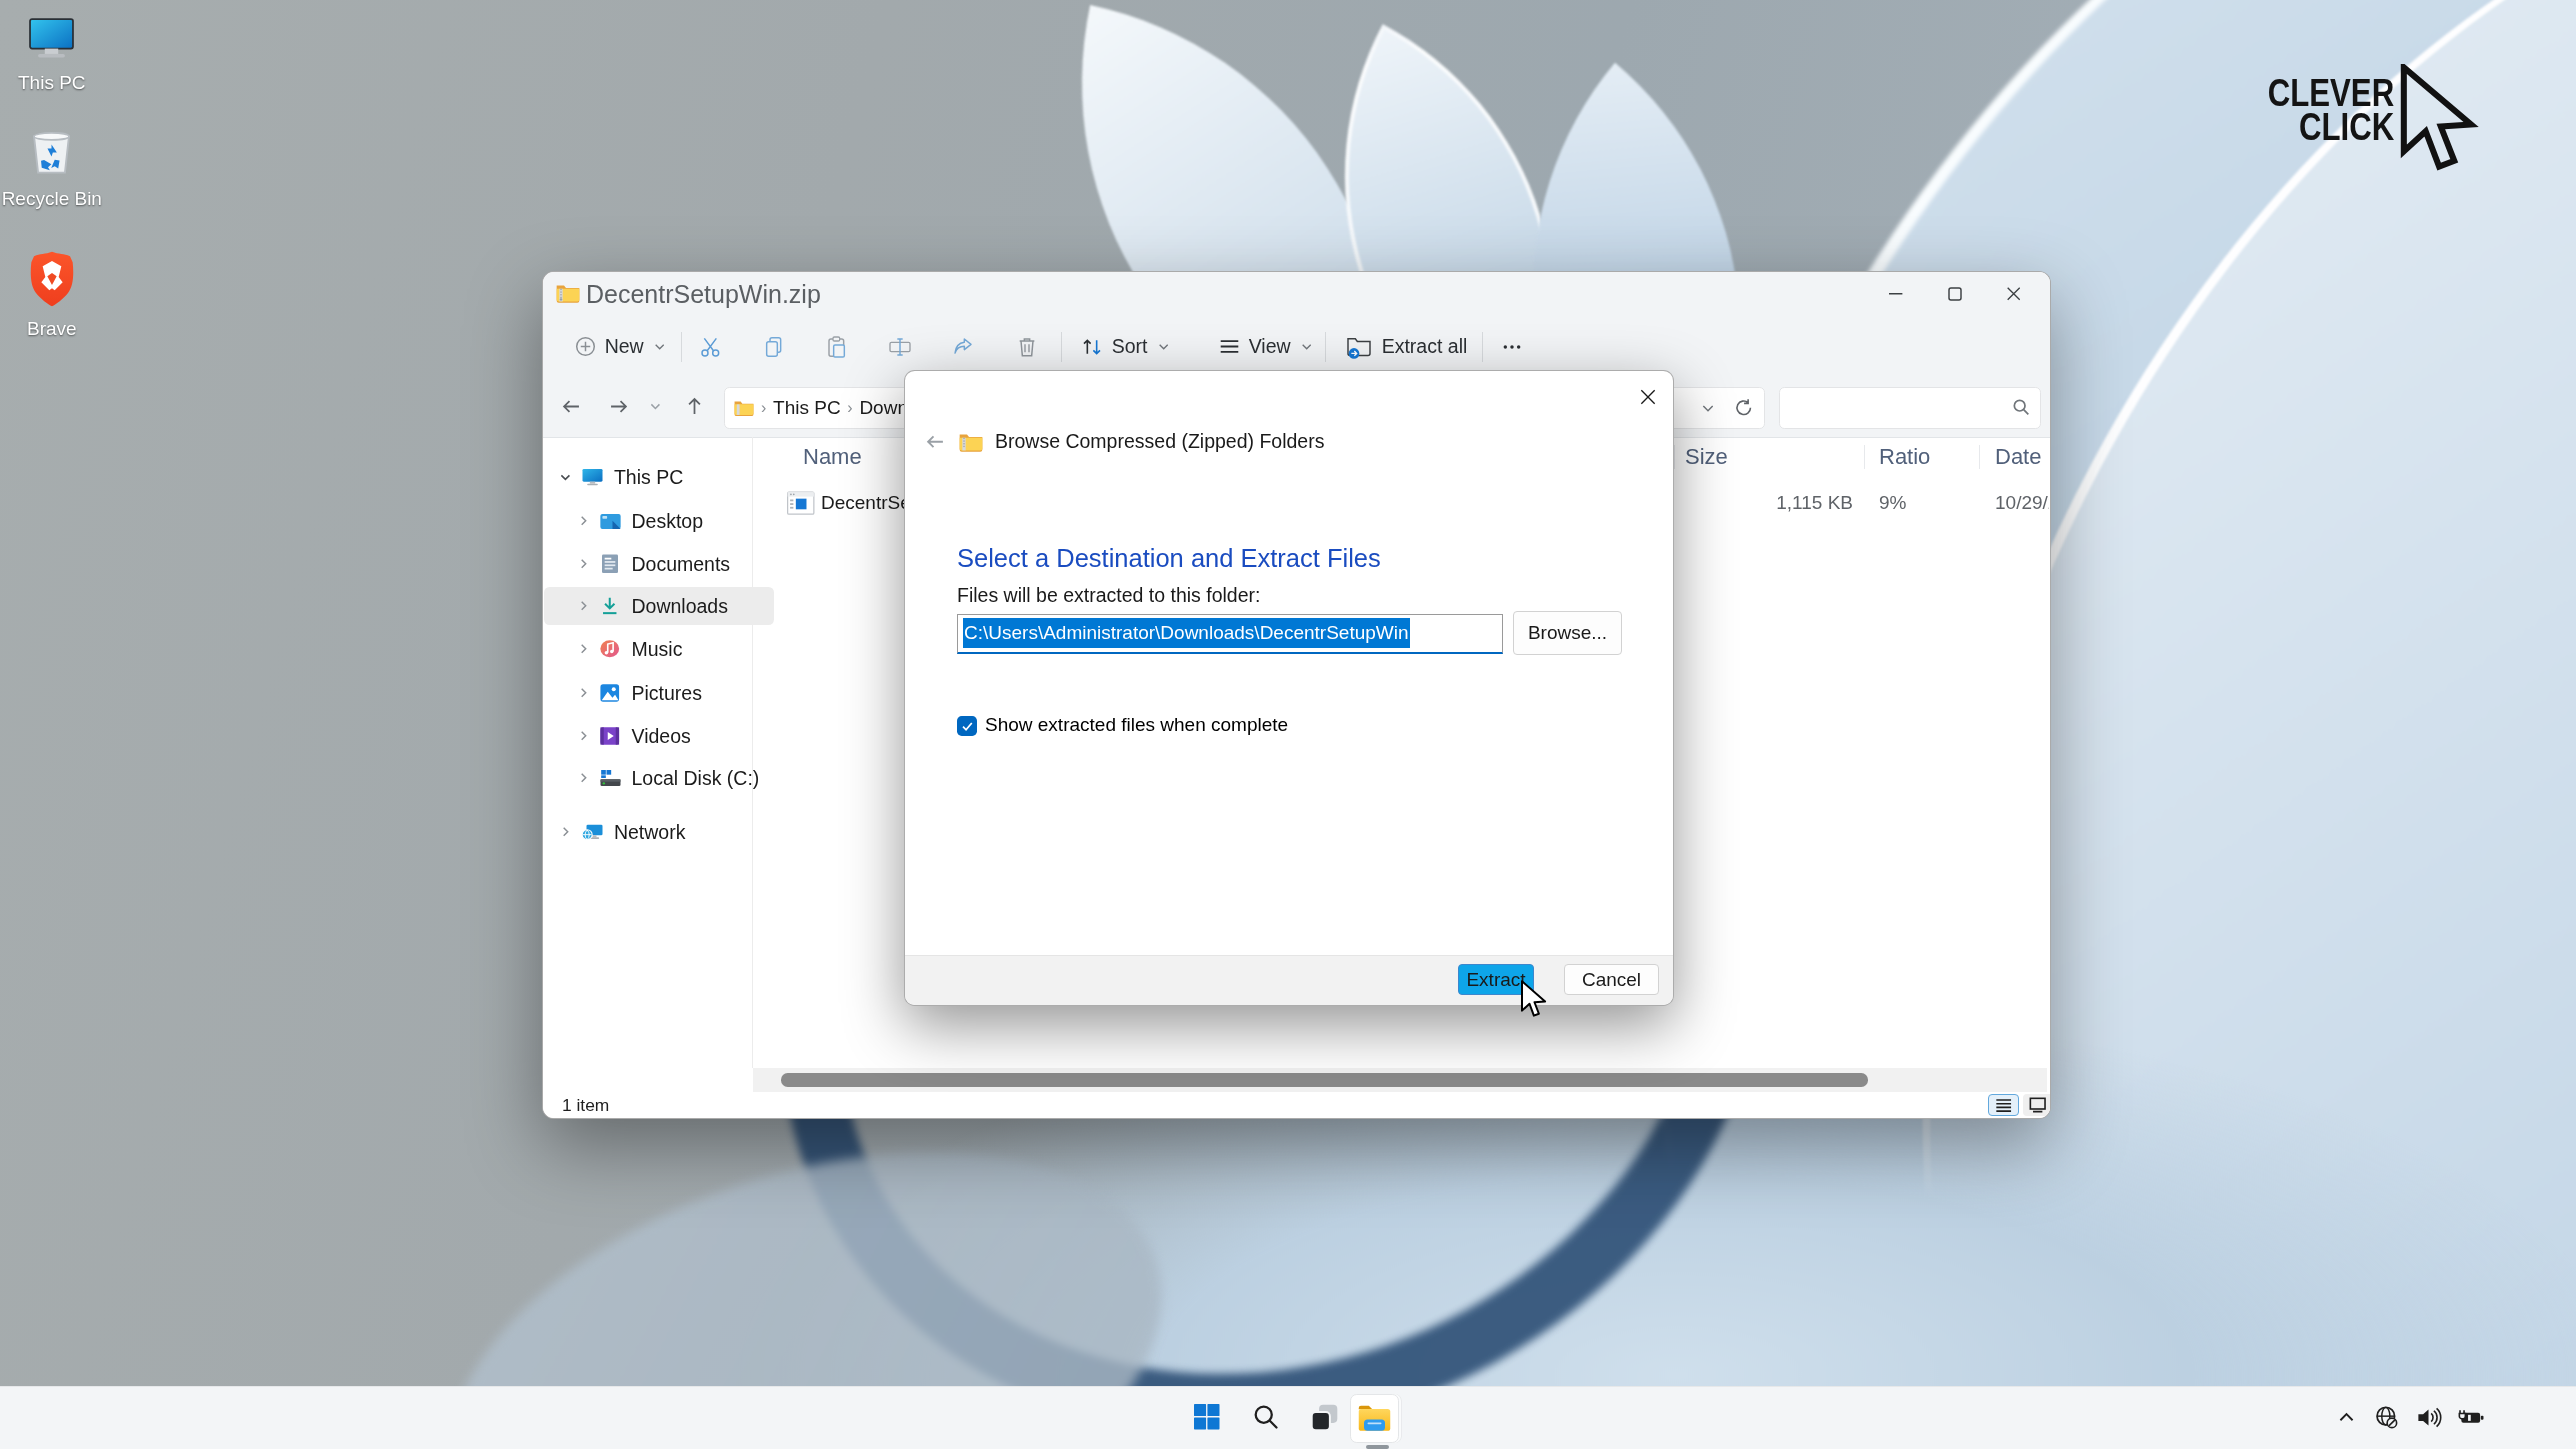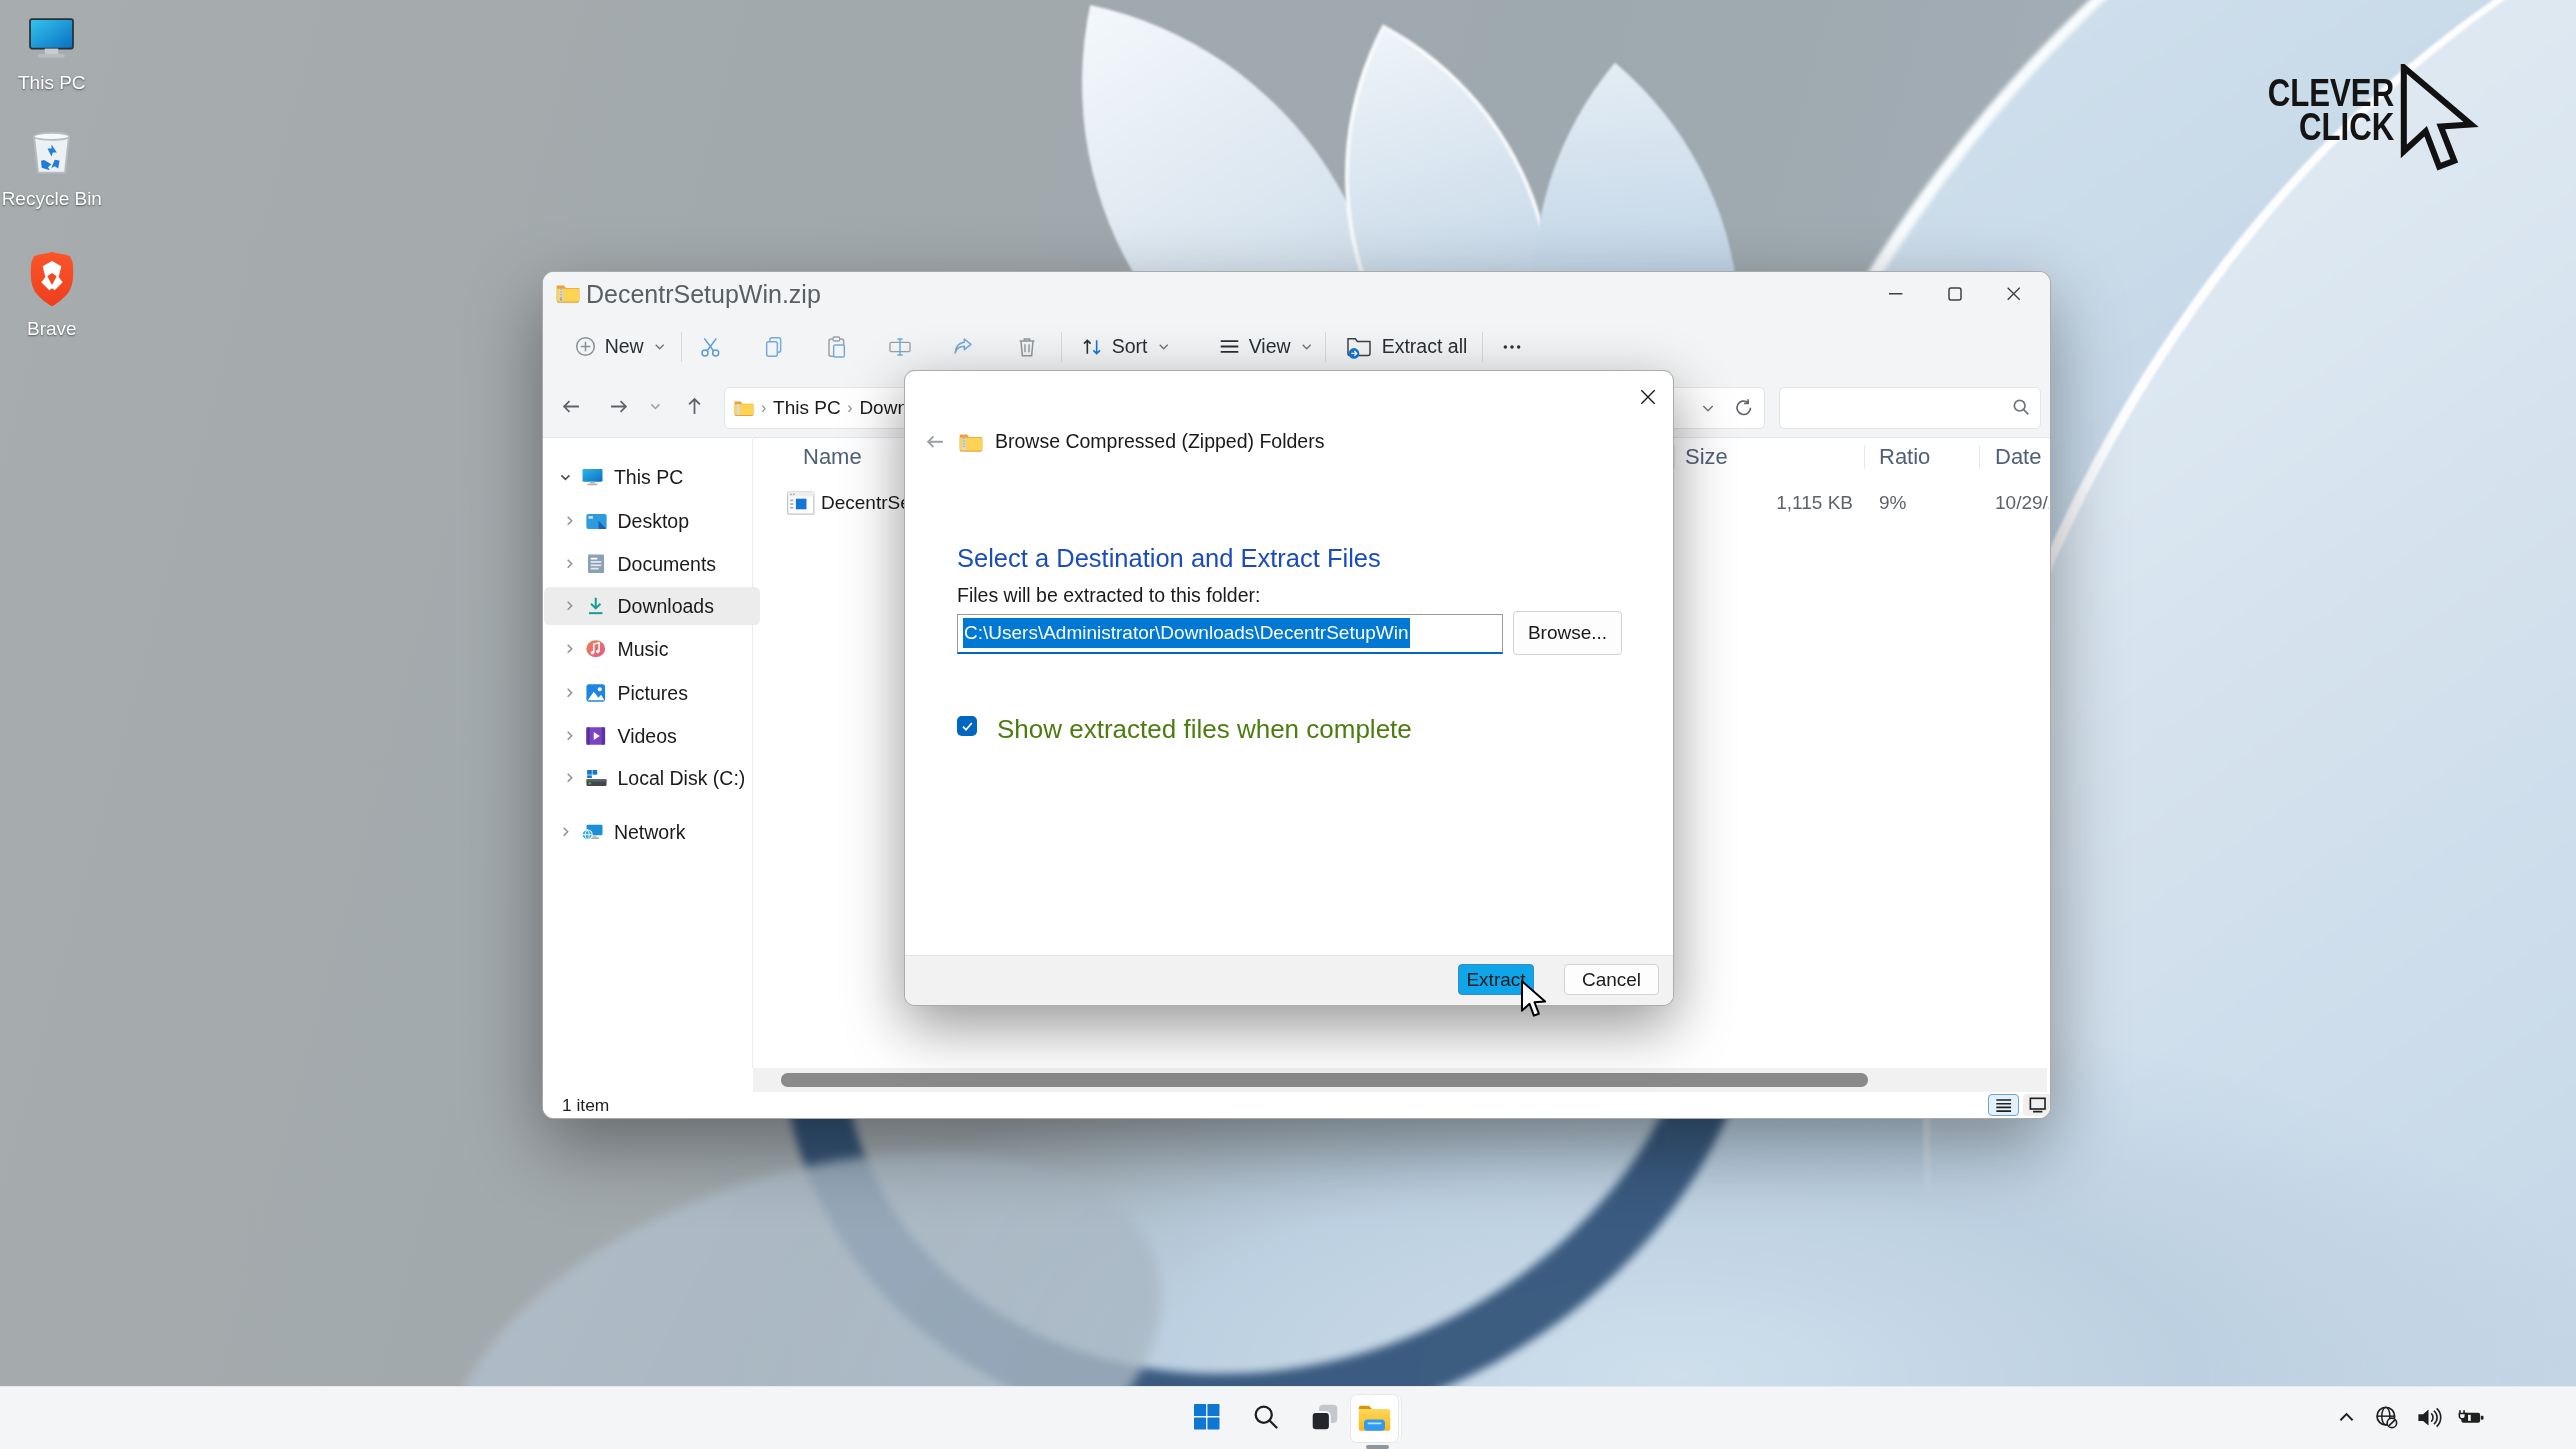--- a/index.html
+++ b/index.html
@@ -65,21 +65,21 @@
     border:0.7px solid #e3e4e6;border-radius:5.4px;box-sizing:border-box;}
   .searchbox input{position:absolute;left:8px;top:2.7px;width:215px;height:32px;border:none;outline:none;
     font-size:17.4px;font-family:"Liberation Sans",sans-serif;background:transparent;}
   .searchbox .mag{position:absolute;right:9.4px;top:9.4px;}
   
   .sidebar-row{position:absolute;left:1.3px;width:203px;height:38px;display:flex;align-items:center;
     font-size:19.5px;color:#1b1b1b;border-radius:5.4px;}
   .sidebar-row.sel{background:#ececec;}
   .srow-chev{width:24px;display:flex;justify-content:center;flex:none;}
   .srow-ic{width:29.5px;display:flex;justify-content:center;flex:none;margin-right:6.7px;}
-  .indent0{padding-left:9.4px;} .indent1{padding-left:13px;}
+  .indent0{padding-left:9.4px;} .indent1{padding-left:27px;}
   .vsep{position:absolute;left:209px;top:165px;width:0.7px;height:631px;background:#ececec;}
   
   .colhead{position:absolute;top:169px;height:32px;line-height:32px;font-size:22px;color:#51607a;}
   .colsep{position:absolute;top:173px;width:0.7px;height:24px;background:#e7e9ec;}
   .filerow{position:absolute;top:212px;height:38px;line-height:38px;font-size:19px;}
   .hscroll{position:absolute;left:210px;right:3.4px;top:796px;height:24px;background:#f1f1f1;}
   .hthumb{position:absolute;left:27.5px;top:5.4px;width:1087px;height:13.4px;border-radius:6.7px;background:#8a8a8a;}
   .statusbar{position:absolute;left:0;right:0;bottom:0;height:26px;background:#fff;}
   .statustext{position:absolute;left:19px;top:0;height:26px;line-height:26px;font-size:17.4px;color:#1f1f1f;}
   .viewtoggle{position:absolute;top:2px;height:22px;border-radius:4px;display:flex;align-items:center;justify-content:center;box-sizing:border-box;}
@@ -94,21 +94,21 @@
   .dlg-instr{position:absolute;left:52px;top:138px;font-size:25.5px;color:#1a4cc0;margin-top:35px;}
   .dlg-label{position:absolute;left:52px;top:213px;font-size:19.5px;color:#1a1a1a;}
   .dlg-input{position:absolute;left:52px;top:243px;width:546px;height:40px;box-sizing:border-box;
     background:#fff;border:0.7px solid #9a9a9a;border-bottom:2px solid #0067c0;
     font-size:19px;line-height:36px;white-space:nowrap;overflow:hidden;padding-left:4.7px;}
   .dlg-input .seltext{background:#0078d4;color:#ffffff;padding:4px 1.3px 4.7px 1.3px;}
   .btn{box-sizing:border-box;border-radius:4px;font-size:19px;display:flex;align-items:center;justify-content:center;color:#1a1a1a;}
   .btn-browse{position:absolute;left:608px;top:240px;width:109px;height:44px;background:#fdfdfd;border:0.7px solid #d2d2d2;}
   .dlg-check{position:absolute;left:52px;top:345px;width:20px;height:20px;background:#0067c0;border-radius:4.7px;
     display:flex;align-items:center;justify-content:center;}
-  .dlg-checklabel{position:absolute;left:92px;top:343px;font-size:26px;color:#4d7c0f;}
+  .dlg-checklabel{position:absolute;left:80px;top:343px;font-size:19px;color:#000000;}
   .dlg-footer{position:absolute;left:0;right:0;bottom:0;height:49px;background:#f2f2f2;
     border-top:0.7px solid #e5e5e5;border-radius:0 0 10px 10px;}
   .btn-extract{position:absolute;left:553px;top:593px;width:76px;height:31px;background:#0ea5e9;border:1.3px solid #3d87cd;}
   .btn-cancel{position:absolute;left:659px;top:593px;width:95px;height:31px;background:#fdfdfd;border:0.7px solid #d2d2d2;}
   .cursor{position:absolute;left:614px;top:609px;}
   
   .taskbar{position:absolute;left:0;top:1386px;width:2576px;height:63px;background:#f3f5f7;
     border-top:0.7px solid rgba(0,0,0,.05);}
   .tkbtn{position:absolute;top:6.7px;width:47px;height:47px;border-radius:6.7px;
     display:flex;align-items:center;justify-content:center;}

